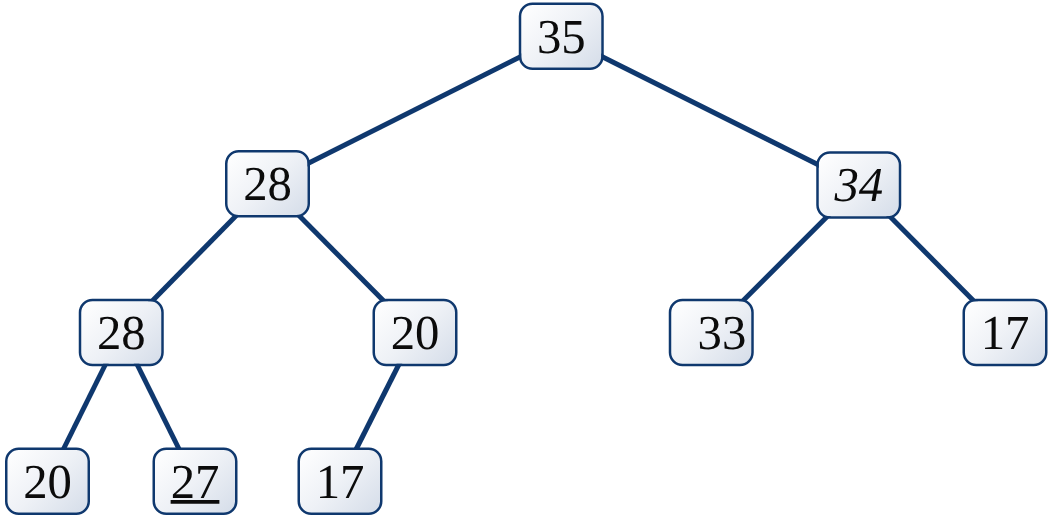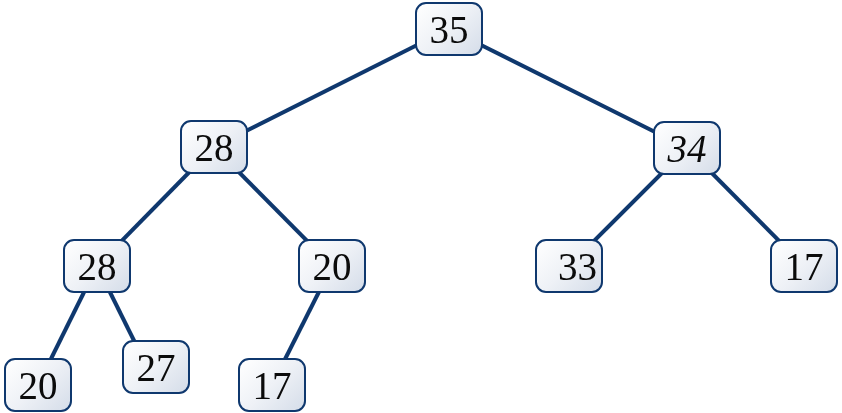--- a/index.html
+++ b/index.html
@@ -54,16 +54,16 @@
     </svg>
   <div>
       <div class="node" style="left: 449px; top: 29px; border: 2.5px solid rgb(15, 56, 110); color: rgb(11, 11, 11); background: linear-gradient(135deg, rgb(255, 255, 255) 0%, rgb(238, 241, 246) 50%, rgb(213, 221, 233) 100%);">35</div>
       <div class="node" style="left: 214px; top: 147px; border: 2.5px solid rgb(15, 56, 110); color: rgb(11, 11, 11); background: linear-gradient(135deg, rgb(255, 255, 255) 0%, rgb(238, 241, 246) 50%, rgb(213, 221, 233) 100%);">28</div>
       <div class="node" style="left: 687px; top: 148px; border: 2.5px solid rgb(15, 56, 110); color: rgb(11, 11, 11); background: linear-gradient(135deg, rgb(255, 255, 255) 0%, rgb(238, 241, 246) 50%, rgb(213, 221, 233) 100%); font-style: italic;">34</div>
       <div class="node" style="left: 97px; top: 266px; border: 2.5px solid rgb(15, 56, 110); color: rgb(11, 11, 11); background: linear-gradient(135deg, rgb(255, 255, 255) 0%, rgb(238, 241, 246) 50%, rgb(213, 221, 233) 100%);">28</div>
       <div class="node" style="left: 332px; top: 266px; border: 2.5px solid rgb(15, 56, 110); color: rgb(11, 11, 11); background: linear-gradient(135deg, rgb(255, 255, 255) 0%, rgb(238, 241, 246) 50%, rgb(213, 221, 233) 100%);">20</div>
       <div class="node" style="left: 569px; top: 266px; border: 2.5px solid rgb(15, 56, 110); color: rgb(11, 11, 11); background: linear-gradient(135deg, rgb(255, 255, 255) 0%, rgb(238, 241, 246) 50%, rgb(213, 221, 233) 100%); padding-left: 17px;">33</div>
       <div class="node" style="left: 804px; top: 266px; border: 2.5px solid rgb(15, 56, 110); color: rgb(11, 11, 11); background: linear-gradient(135deg, rgb(255, 255, 255) 0%, rgb(238, 241, 246) 50%, rgb(213, 221, 233) 100%);">17</div>
       <div class="node" style="left: 38px; top: 385px; border: 2.5px solid rgb(15, 56, 110); color: rgb(11, 11, 11); background: linear-gradient(135deg, rgb(255, 255, 255) 0%, rgb(238, 241, 246) 50%, rgb(213, 221, 233) 100%);">20</div>
-      <div class="node" style="left: 156px; top: 367px; border: 2.5px solid rgb(15, 56, 110); color: rgb(11, 11, 11); background: linear-gradient(135deg, rgb(255, 255, 255) 0%, rgb(238, 241, 246) 50%, rgb(213, 221, 233) 100%);">27</div>
+      <div class="node" style="left: 156px; top: 385px; border: 2.5px solid rgb(15, 56, 110); color: rgb(11, 11, 11); background: linear-gradient(135deg, rgb(255, 255, 255) 0%, rgb(238, 241, 246) 50%, rgb(213, 221, 233) 100%); text-decoration: underline;">27</div>
       <div class="node" style="left: 272px; top: 385px; border: 2.5px solid rgb(15, 56, 110); color: rgb(11, 11, 11); background: linear-gradient(135deg, rgb(255, 255, 255) 0%, rgb(238, 241, 246) 50%, rgb(213, 221, 233) 100%);">17</div>
     </div>
 </div>
 
 </body></html>

